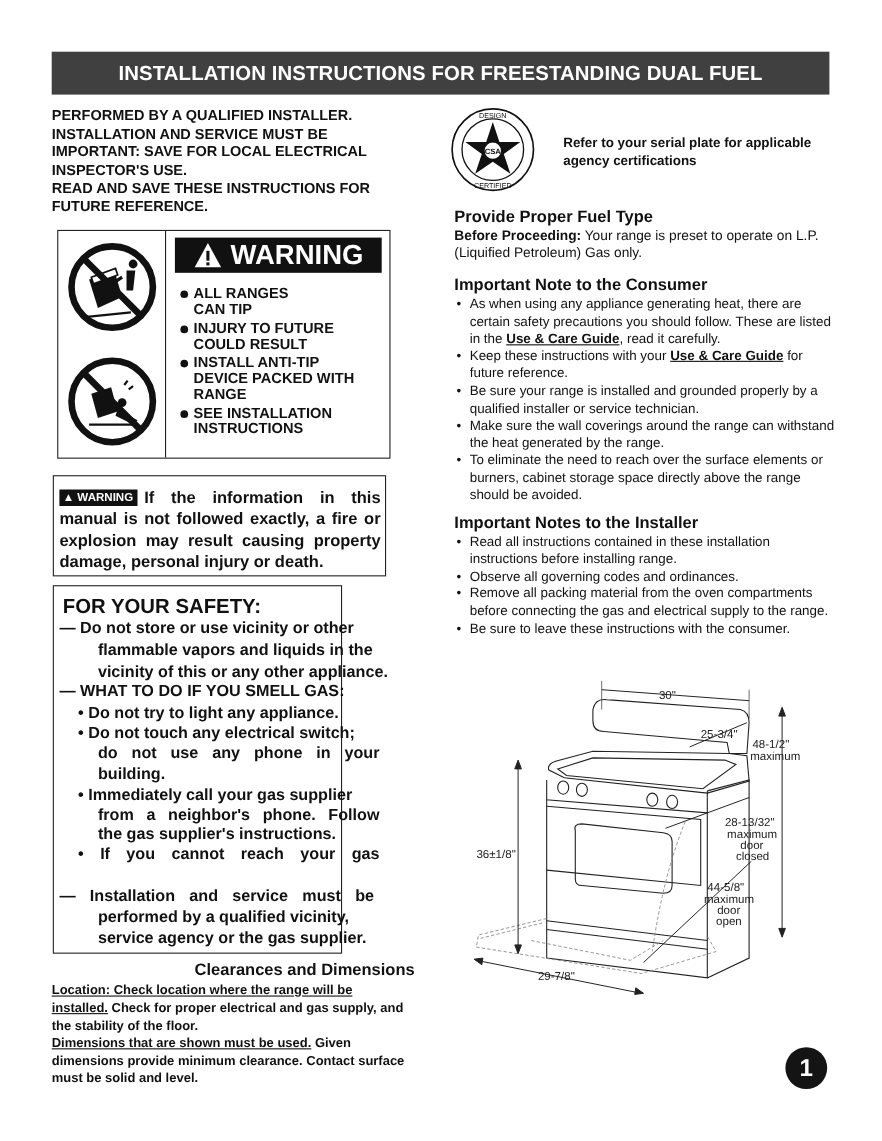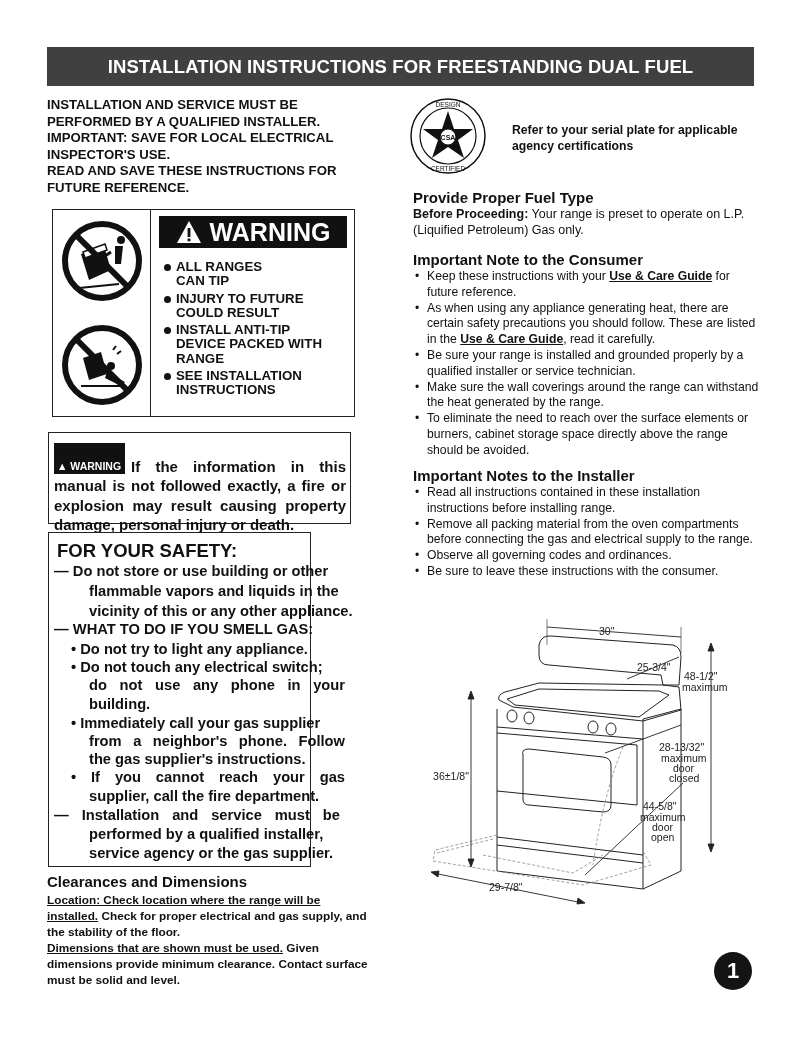--- a/index.html
+++ b/index.html
@@ -14,29 +14,29 @@
 
   .warn-box { left: 52px; top: 209px; width: 303px; height: 208px; border: 1.5px solid #222; box-sizing: border-box; }
   .warn-left { left: 0; top: 0; width: 98px; height: 100%; border-right: 1.5px solid #222; box-sizing: border-box; }
   .warn-header { left: 106px; top: 6px; width: 188px; height: 32px; background: #111; display: flex; align-items: center; justify-content: center; }
   .warn-header .lbl { color: #fff; font-weight: bold; font-size: 25px; margin-left: 8px; }
   .warn-list { left: 110px; top: 50px; width: 185px; font-weight: bold; font-size: 13.3px; line-height: 14.3px; }
   .warn-list .item { position: relative; padding-left: 13px; margin-bottom: 3px; }
   .warn-list .item::before { content: ""; position: absolute; left: 1px; top: 4px; width: 7px; height: 7px; border-radius: 50%; background: #111; }
 
   .fire-box { left: 48px; top: 432px; width: 303px; height: 92px; border: 1.5px solid #222; box-sizing: border-box; padding: 10px 4px 0 5px; font-weight: bold; font-size: 15px; line-height: 19.4px; text-align: justify; }
-  .mini-warn { display: inline-block; background: #111; color: #fff; font-size: 10.5px; padding: 17px 4px 1px 3px; line-height: 13px; vertical-align: 2px; margin-right: 6px; }
+  .mini-warn { display: inline-block; background: #111; color: #fff; font-size: 10.5px; padding: 1px 4px 1px 3px; line-height: 13px; vertical-align: 2px; margin-right: 6px; }
 
   .safety-box { left: 48px; top: 532px; width: 263px; height: 335px; border: 1.5px solid #222; box-sizing: border-box; }
   .safety-title { left: 8px; top: 7px; font-weight: bold; font-size: 18.5px; }
   .sf { position: absolute; font-weight: bold; font-size: 14.7px; line-height: 19.5px; white-space: nowrap; }
   .sf.j { text-align: justify; text-align-last: justify; white-space: normal; }
 
   .clear { left: 47px; top: 873px; width: 330px; }
-  .clear .h { font-weight: bold; font-size: 15px; margin-bottom: 2px; }
+  .clear .h { font-weight: bold; font-size: 15px; margin-bottom: 2px; text-align: right; }
   .clear .p { font-weight: bold; font-size: 11.8px; line-height: 16px; }
   .u { text-decoration: underline; }
 
   .cert-logo { left: 409px; top: 97px; width: 78px; height: 78px; }
   .cert-text { left: 512px; top: 122px; font-weight: bold; font-size: 12.2px; line-height: 16px; }
 
   .rcol { left: 413px; width: 350px; }
   .rcol .h { font-weight: bold; font-size: 15px; line-height: 18px; }
   .rcol .p { font-size: 12.5px; line-height: 15.8px; }
   .rcol .b { position: relative; padding-left: 14px; font-size: 12.2px; line-height: 15.8px; }
@@ -49,22 +49,22 @@
   .page-num span { color: #fff; font-weight: bold; font-size: 22px; }
 </style>
 </head>
 <body>
 
 <div class="abs title-bar">
   <span>INSTALLATION INSTRUCTIONS FOR FREESTANDING DUAL FUEL</span>
 </div>
 
 <div class="abs intro">
+  <div>PERFORMED BY A QUALIFIED INSTALLER.</div>
   <div>INSTALLATION AND SERVICE MUST BE</div>
-  <div>PERFORMED BY A QUALIFIED INSTALLER.</div>
   <div>IMPORTANT: SAVE FOR LOCAL ELECTRICAL</div>
   <div>INSPECTOR'S USE.</div>
   <div>READ AND SAVE THESE INSTRUCTIONS FOR</div>
   <div>FUTURE REFERENCE.</div>
 </div>
 
 <div class="abs warn-box">
   <div class="abs warn-left">
     <svg class="abs" style="left:6px;top:8px" width="86" height="86" viewBox="0 0 86 86">
       <circle cx="43" cy="43" r="37" fill="none" stroke="#111" stroke-width="6"></circle>
@@ -114,35 +114,34 @@
     </div>
   </div>
 </div>
 
 <div class="abs fire-box">
   <span class="mini-warn"><span>▲</span> <span>WARNING</span></span><span>If the information in this manual is not followed exactly, a fire or explosion may result causing property damage, personal injury or death.</span>
 </div>
 
 <div class="abs safety-box">
   <div class="abs safety-title">FOR YOUR SAFETY:</div>
-  <div class="sf" style="left:5px;top:29px">— Do not store or use building or other</div>
+  <div class="sf" style="left:5px;top:29px">— Do not store or use vicinity or other</div>
   <div class="sf" style="left:40px;top:69px">vicinity of this or any other appliance.</div>
   <div class="sf" style="left:40px;top:49px">flammable vapors and liquids in the</div>
   <div class="sf" style="left:5px;top:87px">— WHAT TO DO IF YOU SMELL GAS:</div>
   <div class="sf" style="left:22px;top:107px">• Do not try to light any appliance.</div>
   <div class="sf" style="left:22px;top:125px">• Do not touch any electrical switch;</div>
   <div class="sf j" style="left:40px;top:143px;width:256px">do not use any phone in your</div>
   <div class="sf" style="left:40px;top:162px">building.</div>
   <div class="sf" style="left:22px;top:181px">• Immediately call your gas supplier</div>
   <div class="sf j" style="left:40px;top:199px;width:256px">from a neighbor's phone.  Follow</div>
   <div class="sf" style="left:40px;top:217px">the gas supplier's instructions.</div>
   <div class="sf j" style="left:22px;top:235px;width:274px">• If you cannot reach your gas</div>
-  <div class="sf" style="left:40px;top:254px">supplier, call the fire department.</div>
   <div class="sf j" style="left:5px;top:273px;width:286px">— Installation and service must be</div>
-  <div class="sf" style="left:40px;top:292px">performed by a qualified installer,</div>
+  <div class="sf" style="left:40px;top:292px">performed by a qualified vicinity,</div>
   <div class="sf" style="left:40px;top:311px">service agency or the gas supplier.</div>
 </div>
 
 <div class="abs clear">
   <div class="h">Clearances and Dimensions</div>
   <div class="p">
     <span class="u">Location: Check location where the range will be</span><br>
     <span class="u">installed.</span><span> Check for proper electrical and gas supply, and the stability of the floor.</span>
   </div>
   <div class="p">
@@ -164,32 +163,32 @@
   <div>agency certifications</div>
 </div>
 
 <div class="abs rcol" style="top:189px">
   <div class="h">Provide Proper Fuel Type</div>
   <div class="p"><b>Before Proceeding:</b><span> Your range is preset to operate on L.P. (Liquified Petroleum) Gas only.</span></div>
 </div>
 
 <div class="abs rcol" style="top:251px">
   <div class="h">Important Note to the Consumer</div>
+  <div class="b"><span>As when using any appliance generating heat, there are certain safety precautions you should follow. These are listed in the </span><span class="ul">Use &amp; Care Guide</span><span>, read it carefully.</span></div>
   <div class="b"><span>Keep these instructions with your </span><span class="ul">Use &amp; Care Guide</span><span> for future reference.</span></div>
-  <div class="b"><span>As when using any appliance generating heat, there are certain safety precautions you should follow. These are listed in the </span><span class="ul">Use &amp; Care Guide</span><span>, read it carefully.</span></div>
   <div class="b">Be sure your range is installed and grounded properly by a qualified installer or service technician.</div>
   <div class="b">Make sure the wall coverings around the range can withstand the heat generated by the range.</div>
   <div class="b">To eliminate the need to reach over the surface elements or burners, cabinet storage space directly above the range should be avoided.</div>
 </div>
 
 <div class="abs rcol" style="top:467px">
   <div class="h">Important Notes to the Installer</div>
   <div class="b">Read all instructions contained in these installation instructions before installing range.</div>
+  <div class="b">Observe all governing codes and ordinances.</div>
   <div class="b">Remove all packing material from the oven compartments before connecting the gas and electrical supply to the range.</div>
-  <div class="b">Observe all governing codes and ordinances.</div>
   <div class="b">Be sure to leave these instructions with the consumer.</div>
 </div>
 
 <svg class="abs diagram" viewBox="0 0 320 290">
   <g fill="none" stroke="#222" stroke-width="1">
 
     <path d="M116 30 Q118 20 128 21 L250 30 Q258 32 258 42 L256 70 L240 70 L238 60 L126 50 Q116 50 116 40 Z"></path>
 
     <path d="M76 85 Q74 80 82 77 L116 68 L240 70 L256 72 L258 95 L220 106 L90 92 Z"></path>
     <path d="M84 84 L116 74 L236 76 L246 80 L216 102 L92 90 Z"></path>

